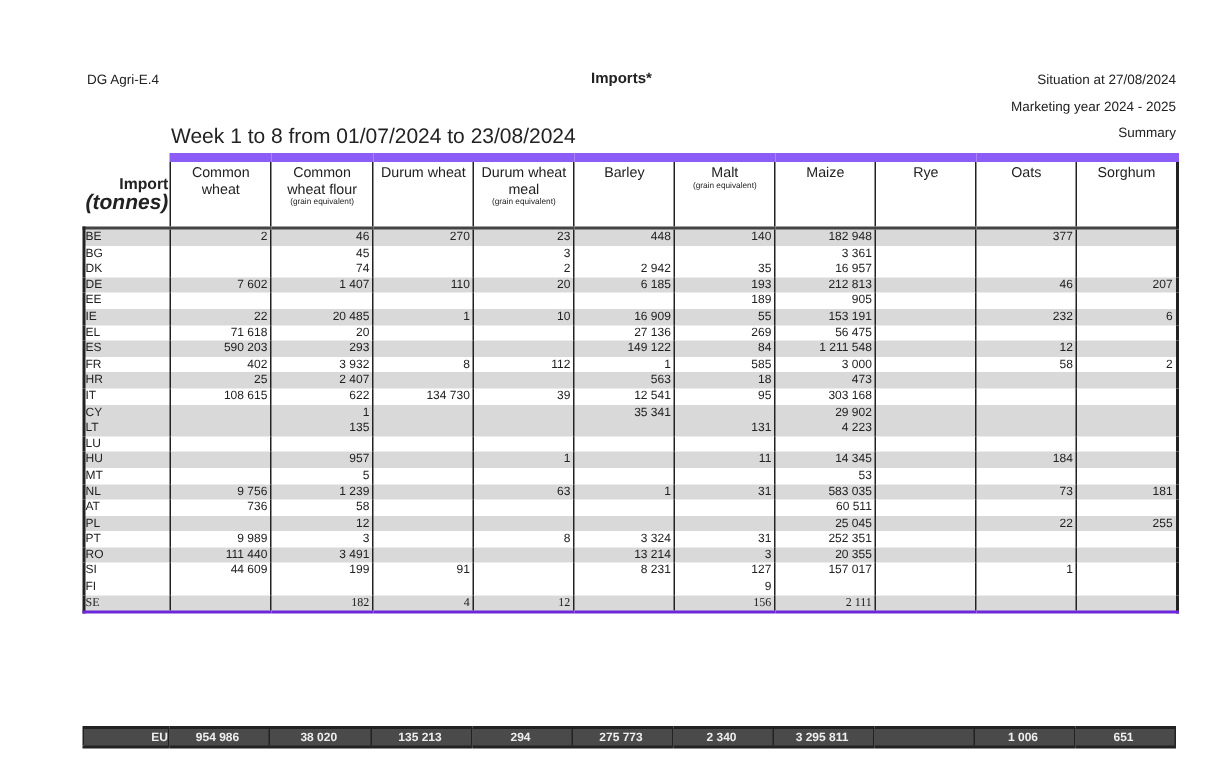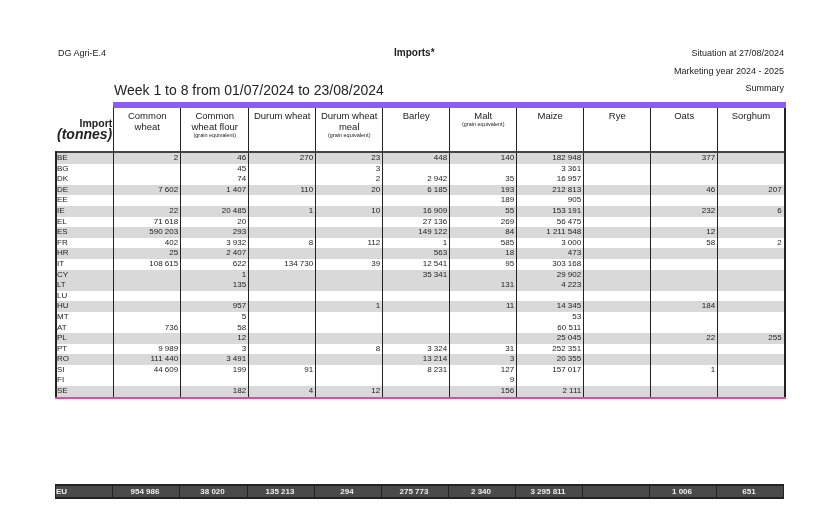--- a/index.html
+++ b/index.html
@@ -13,25 +13,25 @@
   table.grid th { font-weight:normal; vertical-align:top; text-align:center; font-size:9.5px; line-height:11px; padding-top:2px; border-left:1px solid #222; border-right:1px solid #222; height:40px; }
   table.grid th .sub { display:block; font-size:5.5px; line-height:7px; }
   table.grid th.corner { border:none; text-align:right; vertical-align:middle; }
   table.grid th.corner .imp { font-weight:bold; font-size:10.5px; display:block; }
   table.grid th.corner .ton { font-style:italic; font-size:14px; display:block;font-weight:bold; }
   .headrow th { border-top:6px solid #8b5cf6; }
   table.grid td { height:10.6px; line-height:10.6px; padding:0 2px 0 0; text-align:right; border-left:1px solid #222; border-right:1px solid #222; white-space:nowrap; }
   table.grid td.cc { text-align:left; padding:0; border-left:2px solid #222;margin-left:45px; }
   table.grid tr.shade td { background:#d9d9d9; }
   table.grid tbody tr:first-child td { border-top:2px solid #444; }
-  table.grid tbody tr:last-child td { border-bottom:2px solid #ec4899; }
+  table.grid tbody tr:last-child td { border-bottom:2px solid #6d28d9;font-family:Liberation Serif, serif; }
   table.grid td.last { border-right:2px solid #222; }
   table.eu { position:absolute; left:55px; top:484px; border-collapse:collapse; table-layout:fixed; font-size:8px; }
   table.eu td { background:#4a4a4a; color:#eee; font-weight:bold; height:11px; line-height:11px; text-align:center; padding:0 2px 0 0; border:1px solid #222; border-top:2px solid #222; border-bottom:2px solid #222; }
-  table.eu td.cc { text-align:left; padding:0; }
+  table.eu td.cc { text-align:right; padding:0; }
 </style>
 </head>
 <body>
 
 <div class="abs hdr-left">DG Agri-E.4</div>
 <div class="abs hdr-title">Imports*</div>
 <div class="abs hdr-right" style="top:48px">Situation at 27/08/2024</div>
 <div class="abs hdr-right" style="top:66px">Marketing year 2024 - 2025</div>
 <div class="abs hdr-right" style="top:83px">Summary</div>
 <div class="abs week">Week 1 to 8 from 01/07/2024 to 23/08/2024</div>
@@ -270,20 +270,33 @@
         <td>5</td>
         <td></td>
         <td></td>
         <td></td>
         <td></td>
         <td>53</td>
         <td></td>
         <td></td>
         <td class="last"></td>
       </tr>
+      <tr class="shade">
+        <td class="cc">NL</td>
+        <td>9 756</td>
+        <td>1 239</td>
+        <td></td>
+        <td>63</td>
+        <td>1</td>
+        <td>31</td>
+        <td>583 035</td>
+        <td></td>
+        <td>73</td>
+        <td class="last">181</td>
+      </tr>
       <tr>
         <td class="cc">AT</td>
         <td>736</td>
         <td>58</td>
         <td></td>
         <td></td>
         <td></td>
         <td></td>
         <td>60 511</td>
         <td></td>

